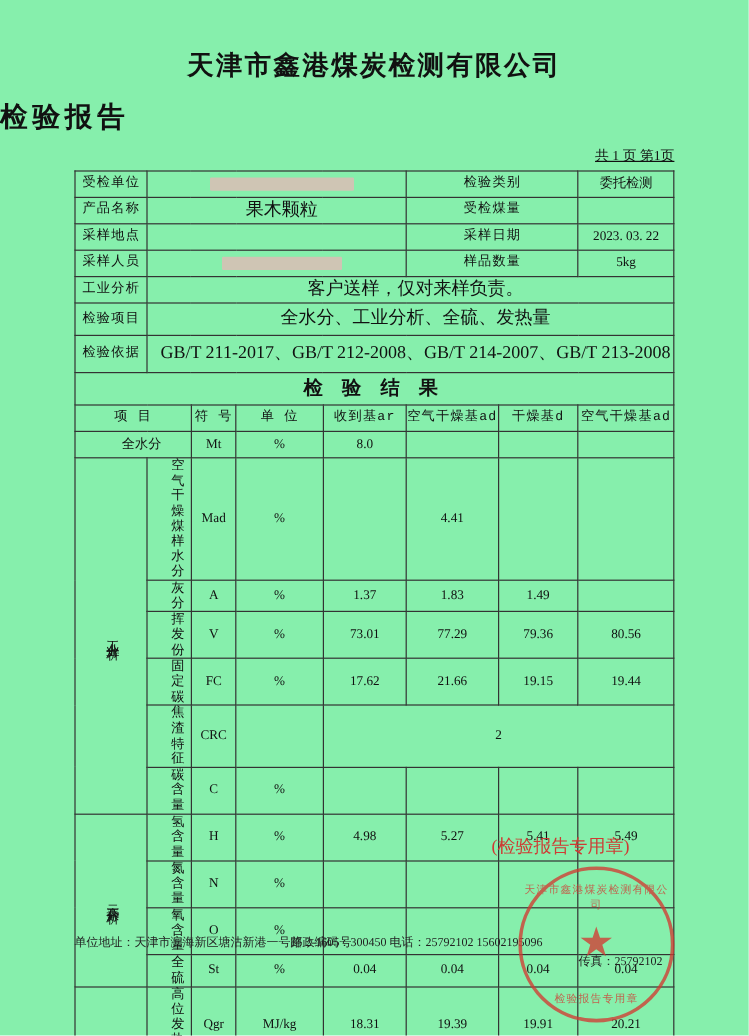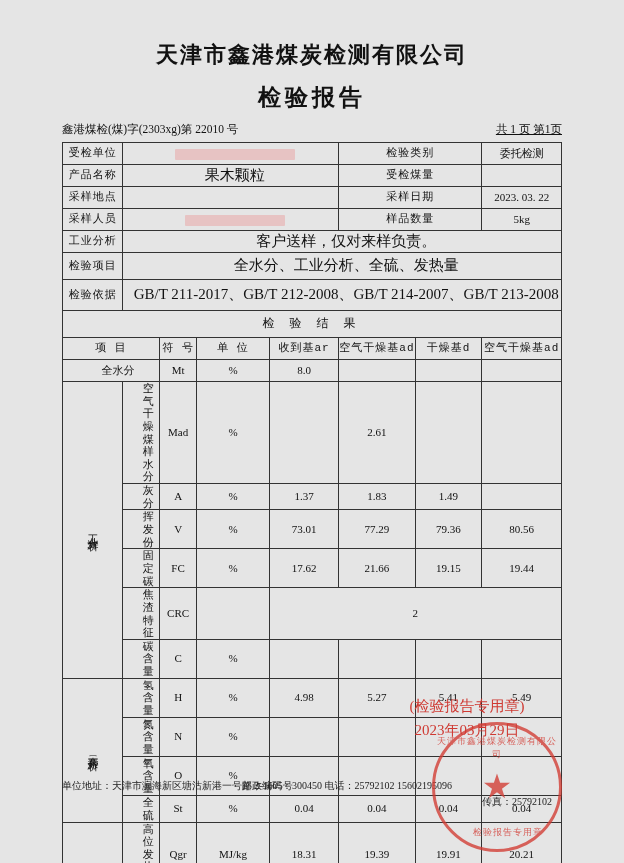--- a/index.html
+++ b/index.html
@@ -12,34 +12,34 @@
     height: 863px;
     position: relative;
     font-family: "Liberation Serif", "DejaVu Serif", serif;
     color: #111;
     overflow: hidden;
   }
   .page {
     position: absolute;
     left: 0; top: 0;
     width: 624px; height: 863px;
-    background: #e5e5e5;
+    background: #86efac;
   }
   .company {
     position: absolute;
     top: 40px; left: 0; width: 624px;
     text-align: center;
     font-size: 22px;
     font-weight: bold;
     letter-spacing: 2px;
   }
   .report-title {
     position: absolute;
     top: 82px; left: 0; width: 624px;
-    text-align: center;
+    text-align: left;
     font-size: 23px;
     font-weight: bold;
     letter-spacing: 4px;
   }
   .docno {
     position: absolute;
     top: 122px; left: 62px;
     font-size: 11.5px;
   }
   .pageno {
@@ -76,23 +76,23 @@
   }
   .redact {
     display: inline-block;
     width: 120px; height: 11px;
     background: #e7b7b7;
     vertical-align: middle;
     border-radius: 1px;
     opacity: .75;
   }
   .section-title {
-    font-size: 12px;
+    font-size: 16px;
     letter-spacing: 6px;
-    font-weight: normal;
+    font-weight: bold;
   }
   .vert {
     writing-mode: vertical-rl;
     text-orientation: upright;
     letter-spacing: 2px;
     font-size: 11px;
     display: inline-block;
   }
   .sub-ind {
     text-align: left;
@@ -142,34 +142,33 @@
   }
   .stamp-seal .txt-top {
     position: absolute;
     left: 0; right: 0; top: 10px;
     text-align: center;
     font-size: 9px;
     letter-spacing: 1px;
   }
   .stamp-seal .txt-bot {
     position: absolute;
-    left: 0; right: 16px; bottom: 10px;
-    text-align: right;
+    left: 0; right: 0; bottom: 10px;
+    text-align: center;
     font-size: 9px;
     letter-spacing: 1px;
   }
 </style>
 </head>
 <body>
 
 <div class="page">
 
   <div class="company">天津市鑫港煤炭检测有限公司</div>
   <div class="report-title">检验报告</div>
-  <div class="docno">鑫港煤检(煤)字(2303xg)第 22010 号</div>
   <div class="pageno">共 1    页 第1页</div>
 
   <table class="main">
     <colgroup>
       <col style="width:62px">
       <col style="width:38px">
       <col style="width:38px">
       <col style="width:78px">
       <col style="width:72px">
       <col style="width:62px">
@@ -250,21 +249,21 @@
     </tr>
 
     <tr>
       <td rowspan="6">
         <span class="vert">工业分析</span>
       </td>
       <td class="sub-ind">空气干燥煤样水分</td>
       <td>Mad</td>
       <td>%</td>
       <td></td>
-      <td>2.61</td>
+      <td>4.41</td>
       <td></td>
       <td></td>
     </tr>
     <tr>
       <td class="sub-ind">灰分</td>
       <td>A</td>
       <td>%</td>
       <td>1.37</td>
       <td>1.83</td>
       <td>1.49</td>
@@ -355,21 +354,20 @@
       <td>19.39</td>
       <td>19.91</td>
       <td>20.21</td>
     </tr>
 
   </tbody>
     </table>
 
   <div class="stamp-box">
     <div>(检验报告专用章)</div>
-    <div>2023年03月29日</div>
   </div>
 
   <div class="stamp-seal">
     <div class="txt-top">天津市鑫港煤炭检测有限公司</div>
     <div class="star">★</div>
     <div class="txt-bot">检验报告专用章</div>
   </div>
 
   <div class="footer">
     <div>单位地址：天津市滨海新区塘沽新港一号路 2-1605号</div>

